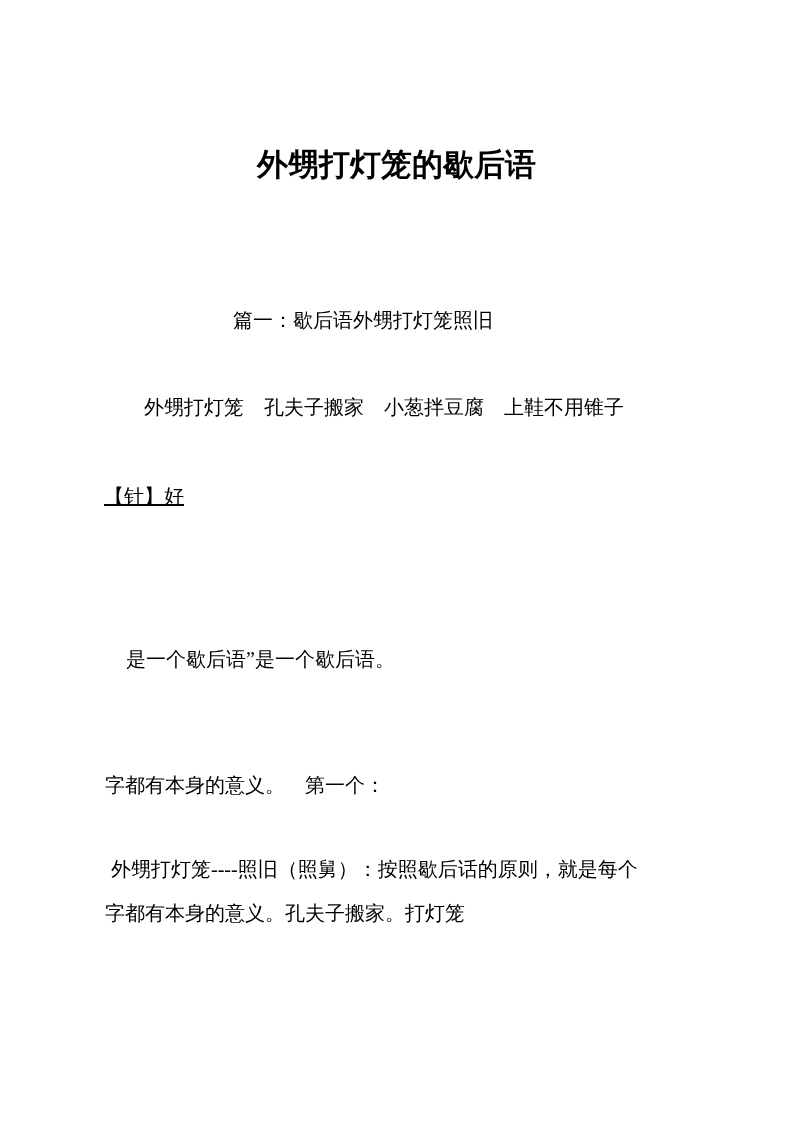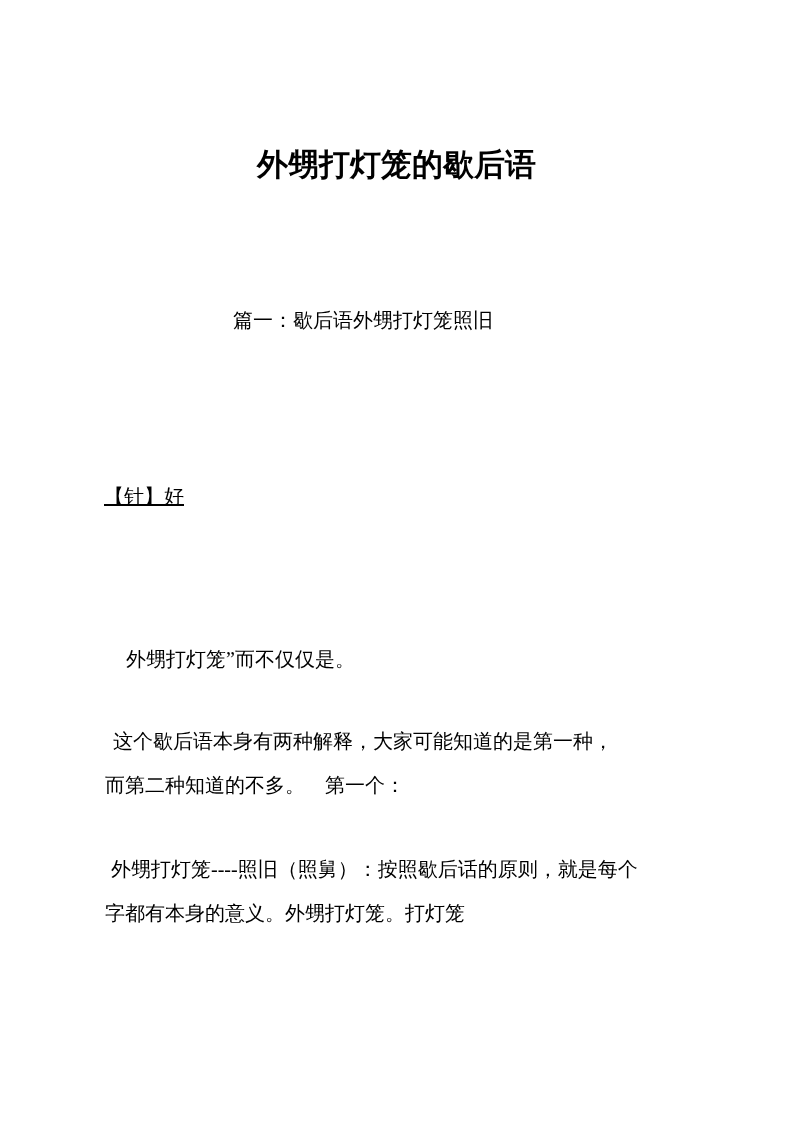--- a/index.html
+++ b/index.html
@@ -37,29 +37,29 @@
 </style>
 </head>
 <body>
 
 <div class="page">
 
   <div class="doc-title" style="top: 144px;">外甥打灯笼的歇后语</div>
 
   <div class="line" style="top: 301px; left: 233px;">篇一：歇后语外甥打灯笼照旧</div>
 
+  <div class="line" style="top: 388px; left: 144px;">外甥打灯笼　孔夫子搬家　小葱拌豆腐　上鞋不用锥子</div>
 
 
   <div class="line" style="top: 477px; left: 104px; text-decoration: underline;">【针】好</div>
 
 
-  <div class="line" style="top: 640px; left: 126px;">外甥打灯笼”而不仅仅是。</div>
+  <div class="line" style="top: 640px; left: 126px;">是一个歇后语”是一个歇后语。</div>
 
-  <div class="line" style="top: 722px; left: 113px;">这个歇后语本身有两种解释，大家可能知道的是第一种，</div>
 
-  <div class="line" style="top: 766px; left: 105px;">而第二种知道的不多。　第一个：</div>
+  <div class="line" style="top: 766px; left: 105px;">字都有本身的意义。　第一个：</div>
 
   <div class="line" style="top: 850px; left: 111px;">外甥打灯笼----照旧（照舅）：按照歇后话的原则，就是每个</div>
 
-  <div class="line" style="top: 894px; left: 105px;">字都有本身的意义。外甥打灯笼。打灯笼</div>
+  <div class="line" style="top: 894px; left: 105px;">字都有本身的意义。孔夫子搬家。打灯笼</div>
 
 
 </div>
 
 </body></html>

